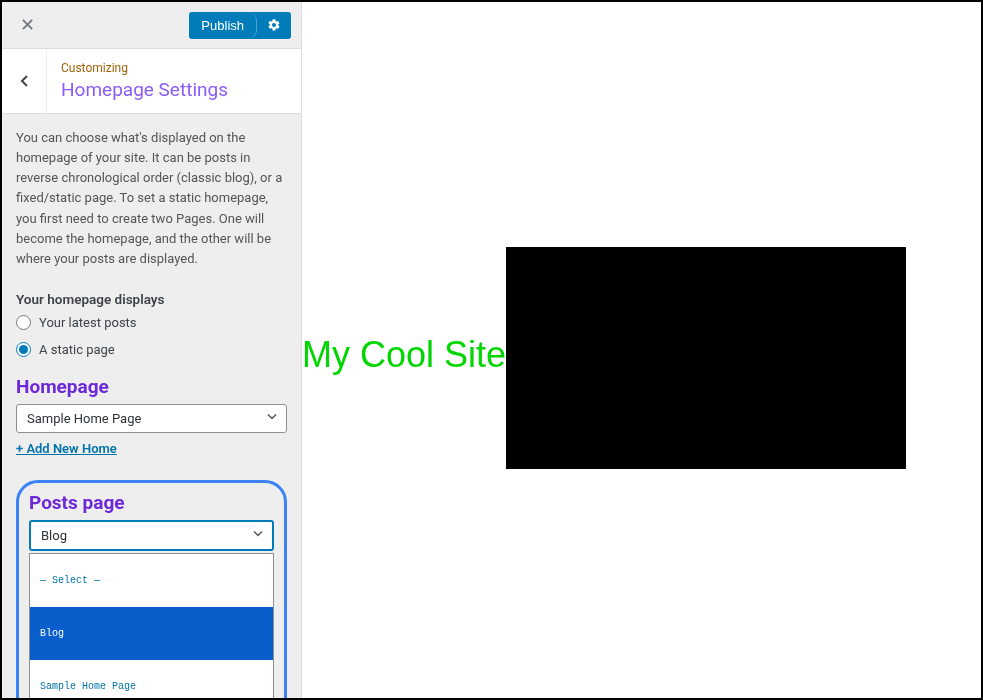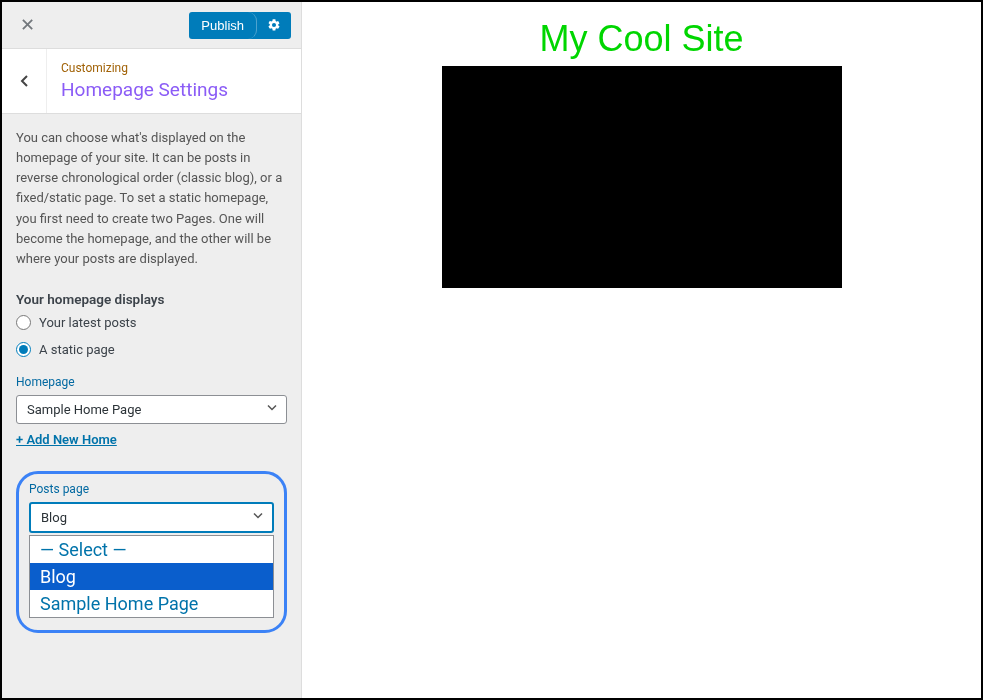--- a/index.html
+++ b/index.html
@@ -119,23 +119,23 @@
       margin-right: 8px;
       accent-color: #007cba;
       width: 15px;
       height: 15px;
     }
     .radio-row label {
       color: #3c434a;
     }
     .field-block { margin-top: 18px; }
     .field-label {
-      font-size: 12px;
-      font-weight: 400;
-      color: #0369a1;
+      font-size: 19px;
+      font-weight: 700;
+      color: #6d28d9;
       margin-bottom: 6px;
       display: block;
     }
     .select-box {
       position: relative;
       width: 100%;
       background: #fff;
       border: 1px solid #8c8f94;
       border-radius: 3px;
       padding: 6px 28px 6px 10px;
@@ -185,34 +185,35 @@
       top: 50%;
       transform: translateY(-50%);
       color: #555;
     }
     .dropdown {
       margin-top: 2px;
       background: #fff;
       border: 1px solid #8c8f94;
     }
     .dropdown .opt {
-      padding: 3px 10px;
-      font-size: 18px;
+      padding: 21px 10px;
+      font-size: 10px;
       color: #0073aa;
       cursor: pointer;
+      font-family: Liberation Mono, monospace;
     }
     .dropdown .opt.selected {
       background: #0a5ecc;
       color: #fff;
     }
     .preview {
       flex: 1;
       background: #fff;
       display: flex;
-      flex-direction: column;
+      flex-direction: row;
       align-items: center;
       padding-top: 16px;
     }
     .site-title {
       color: #00d600;
       font-size: 36px;
       font-weight: 400;
       font-family: "Segoe UI", sans-serif;
       margin-bottom: 6px;
     }

